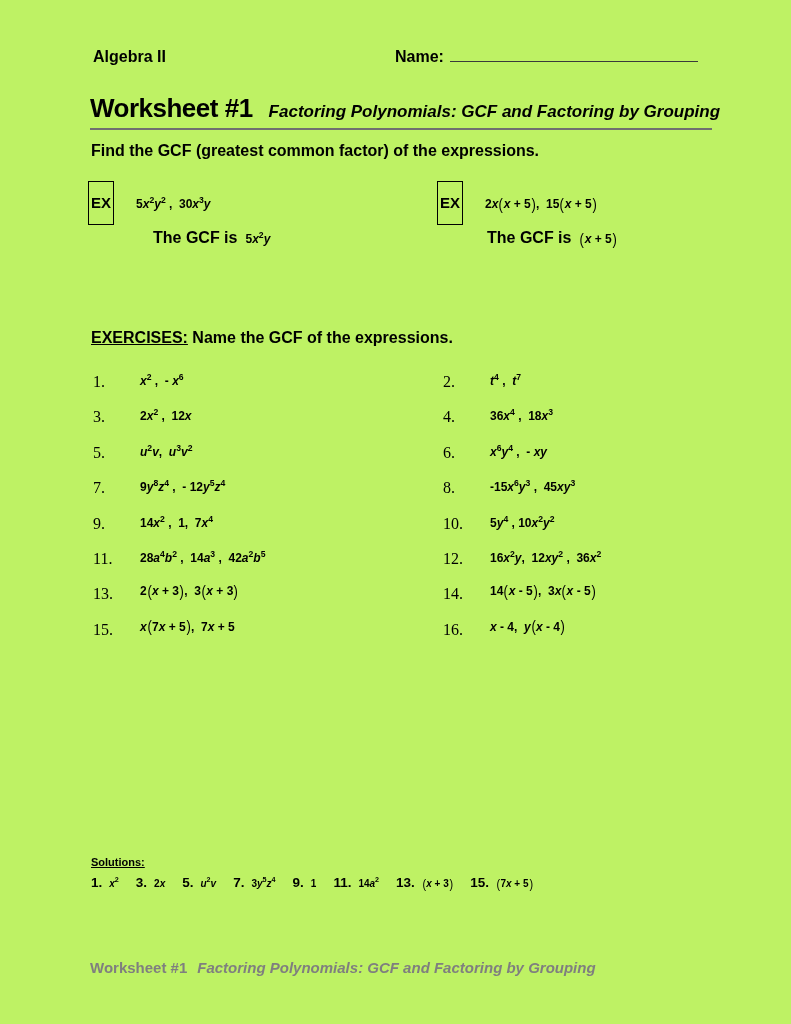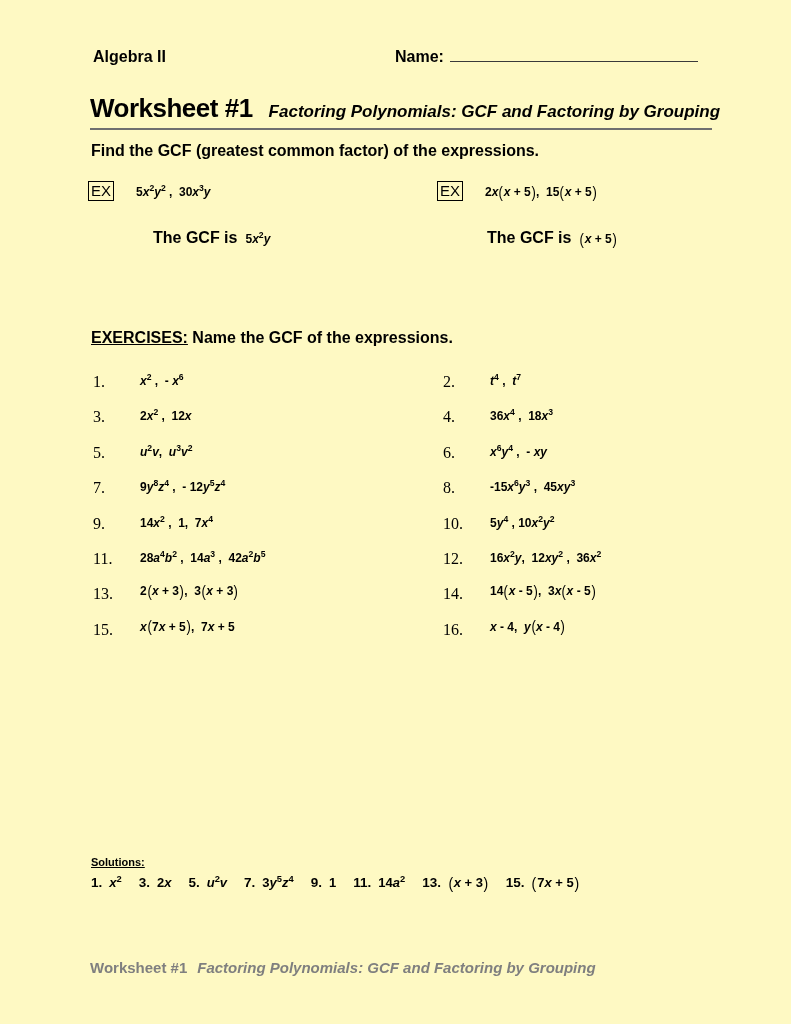--- a/index.html
+++ b/index.html
@@ -3,21 +3,21 @@
 <meta charset="utf-8">
 <style>
   * { margin: 0; padding: 0; box-sizing: border-box; }
   html, body { background: #ffffff; }
   body { font-family: "Liberation Sans", sans-serif; color: #000; }
   .page {
     position: relative;
     width: 791px;
     height: 1024px;
     margin: 0 auto;
-    background: #fef9c3;
+    background: #bef264;
     overflow: hidden;
   }
   .abs { position: absolute; }
 
   
   .course { left: 93px; top: 48px; font-size: 16px; font-weight: bold; }
   .name-group { left: 395px; top: 48px; font-size: 16px; font-weight: bold; }
   .name-line {
     display: inline-block;
     width: 248px;
@@ -34,22 +34,22 @@
   .title-rule { left: 90px; top: 128px; width: 622px; border-bottom: 2px solid #6f6f6f; }
 
   
   .instructions { left: 91px; top: 142px; font-size: 16px; font-weight: bold; }
 
   
   .ex-badge {
     display: inline-block;
     border: 1.6px solid #000;
     font-size: 15px;
-    font-weight: normal;
-    padding: 0 2px;
+    font-weight: bold;
+    padding: 12px 2px;
     line-height: 18px;
   }
   .example-left  { left: 88px;  top: 181px; }
   .example-right { left: 437px; top: 181px; }
   .example-expr { margin-left: 22px; }
   .answer-left  { left: 153px; top: 229px; }
   .answer-right { left: 487px; top: 229px; }
   .answer-prefix { font-size: 16px; font-weight: bold; margin-right: 8px; }
 
   
@@ -77,21 +77,21 @@
     align-items: start;
   }
   .ex-num { font-family: "Liberation Serif", serif; font-size: 16px; padding-top: 1px; }
 
   
   .solutions { left: 91px; top: 856px; }
   .solutions-label { font-size: 11px; font-weight: bold; text-decoration: underline; }
   .solutions-line { margin-top: 5px; display: flex; gap: 17px; align-items: baseline; }
   .solution-item { white-space: nowrap; }
   .solution-item .ex-num-sm { font-family: "Liberation Sans", sans-serif; font-size: 13.5px; font-weight: bold; margin-right: 7px; }
-  .solutions .math { font-size: 13px; }
+  .solutions .math { font-size: 10px; }
 
   
   .footer { left: 90px; top: 959px; font-size: 15px; font-weight: bold; color: #7f7f7f; white-space: nowrap; }
   .footer .footer-sub { font-style: italic; margin-left: 10px; }
 </style>
 </head>
 <body>
 
 <div class="page">
 

